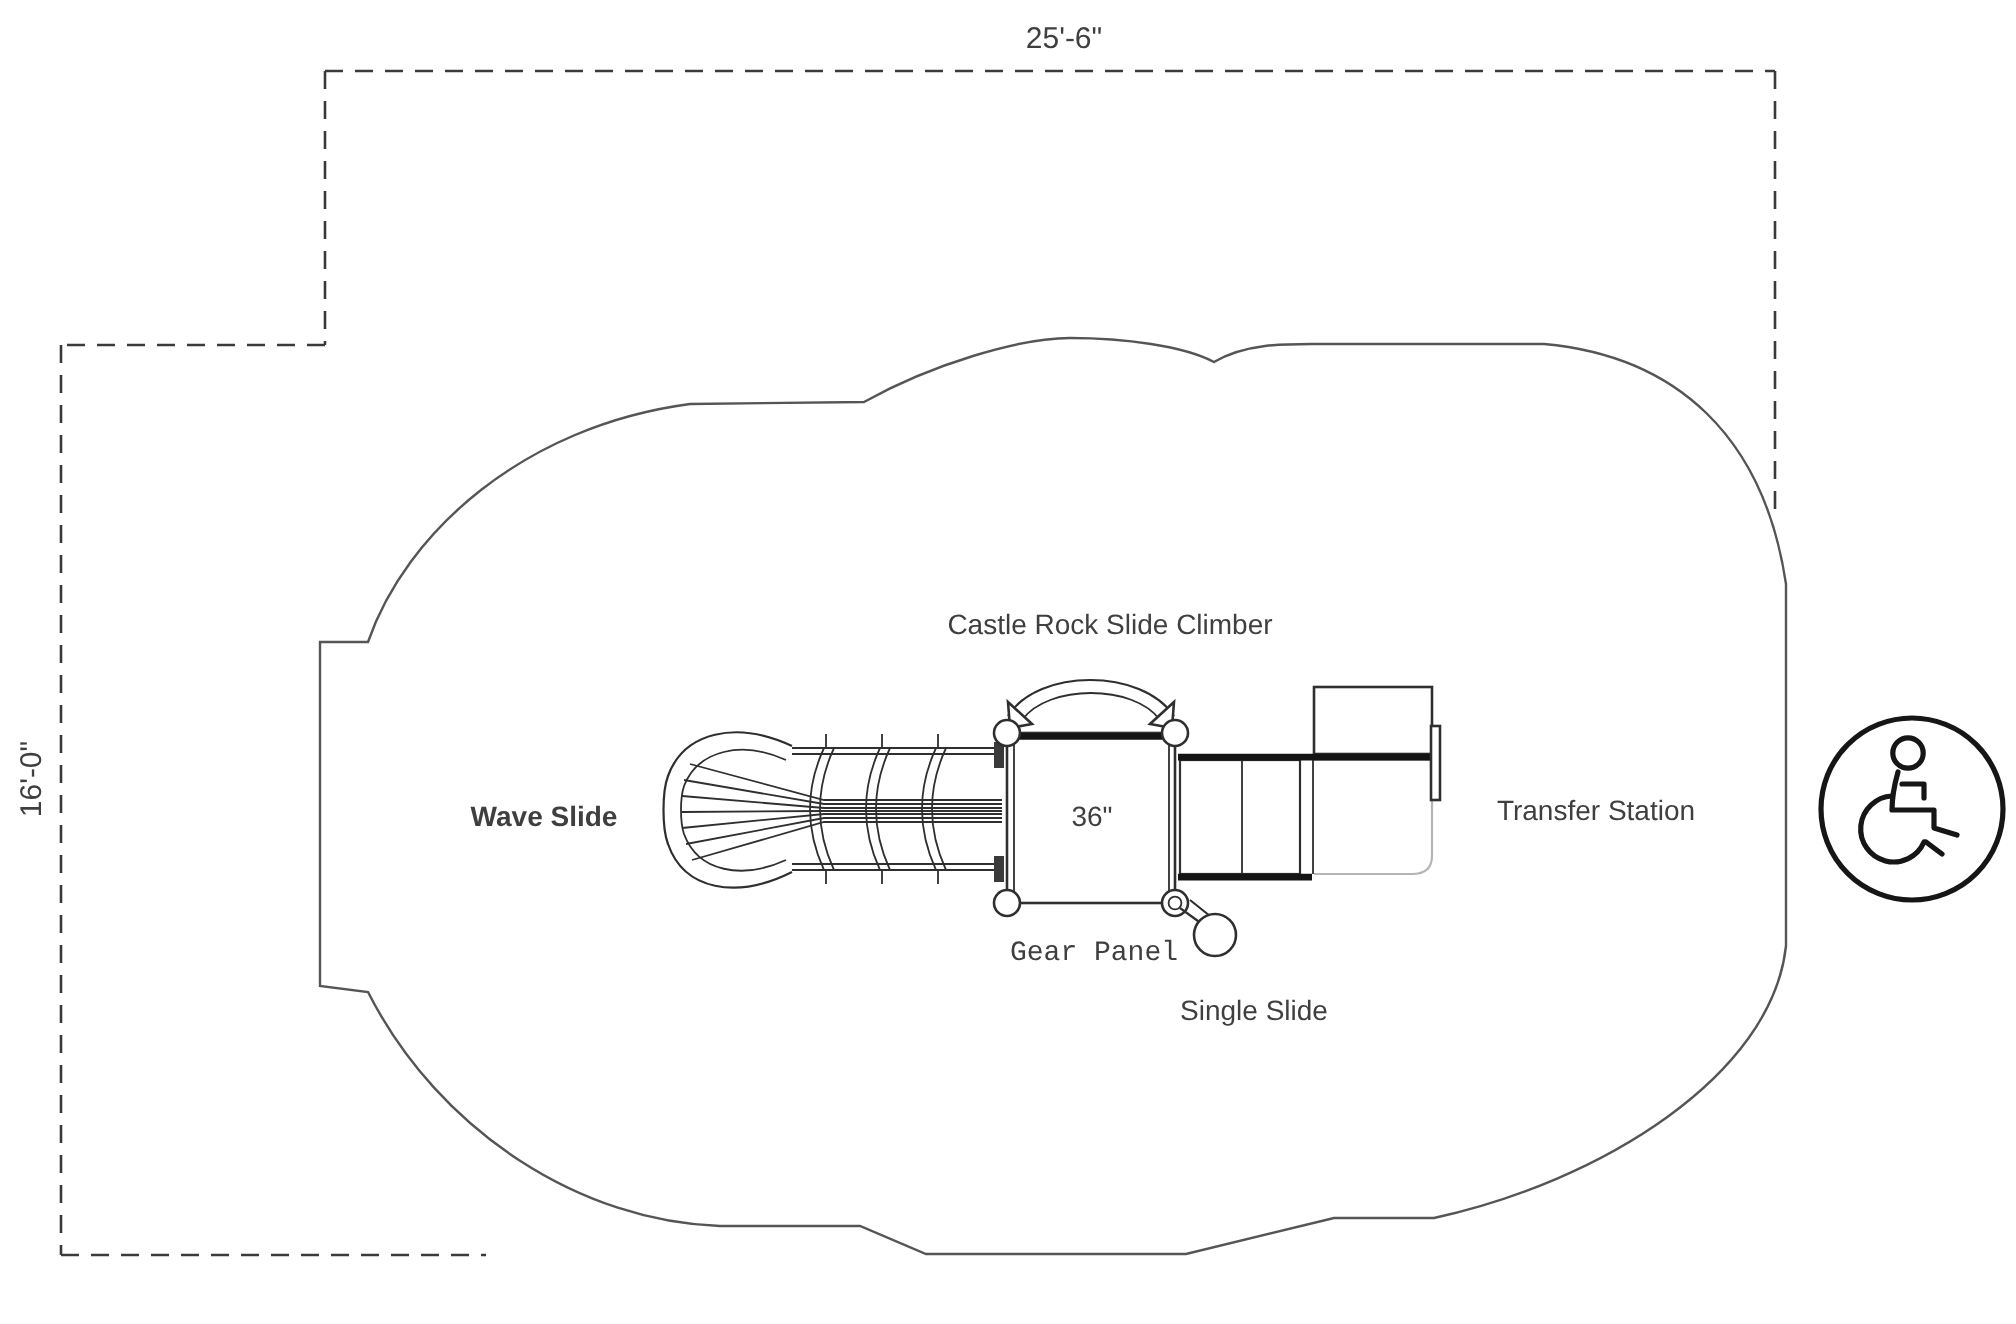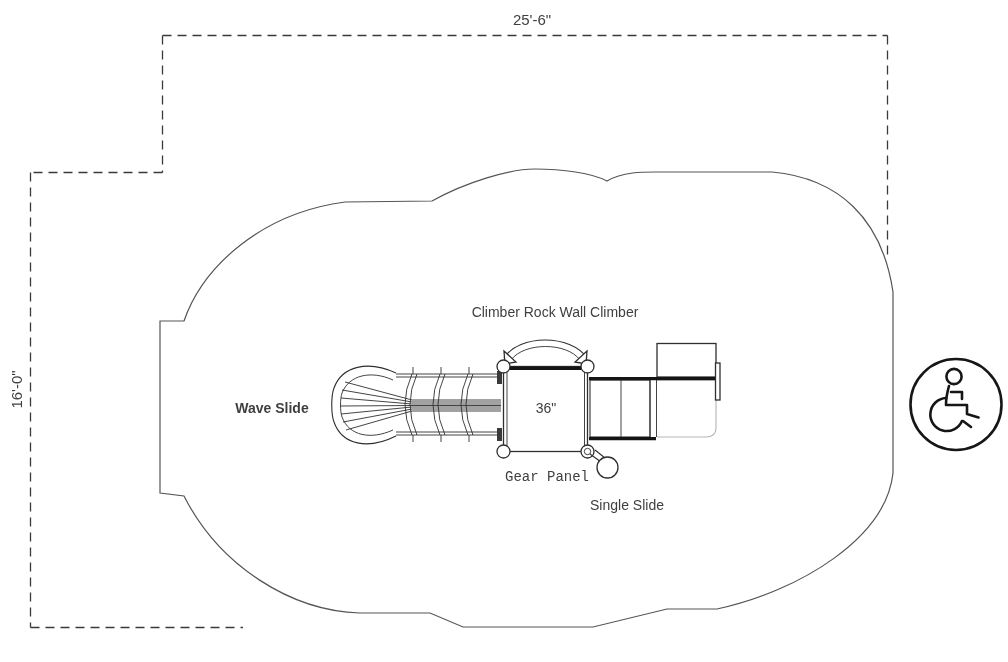--- a/index.html
+++ b/index.html
@@ -132,23 +132,24 @@
       <path class="wc" d="M949,386 C947,393 946,399 946,405 L967,405 L967,414 L978.5,417.5"></path>
       <path class="wc" d="M951,392 L962,392 L962,399"></path>
       <path class="wc" d="M963,421 L971,427"></path>
     </g>
   </svg>
 
   <div class="lbl dim" style="left:492px; top:11px; width:80px;">25'-6"</div>
 
   <div class="lbl dim rot" style="left:-14px; top:381px; width:60px;">16'-0"</div>
 
-  <div class="lbl" style="left:455px; top:304px; width:200px;">Climber Rock Wall Climber</div>
+  <div class="lbl" style="left:455px; top:304px; width:200px;">Castle Rock Slide Climber</div>
 
   <div class="lbl" style="left:212px; top:400px; width:120px;font-weight:bold;">Wave Slide</div>
 
   <div class="lbl" style="left:516px; top:400px; width:60px;">36"</div>
 
+  <div class="lbl" style="left:718px; top:397px; width:160px;">Transfer Station</div>
 
   <div class="lbl" style="left:487px; top:469px; width:120px;font-family:Liberation Mono, monospace;">Gear Panel</div>
 
   <div class="lbl" style="left:557px; top:497px; width:140px;">Single Slide</div>
 </div>
 
 </body></html>

